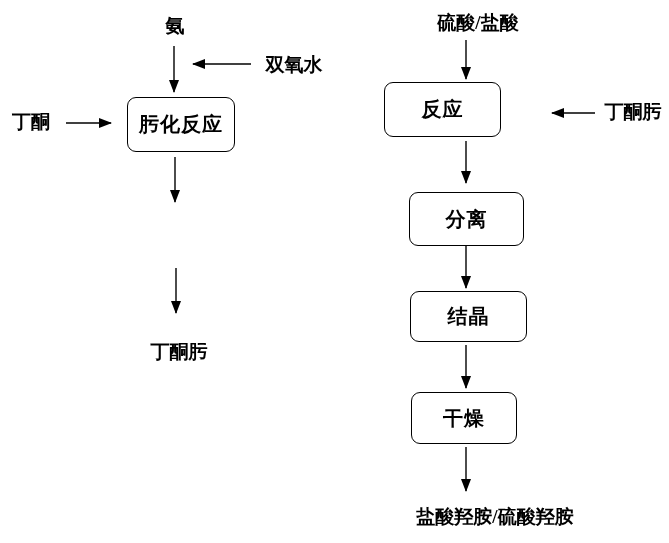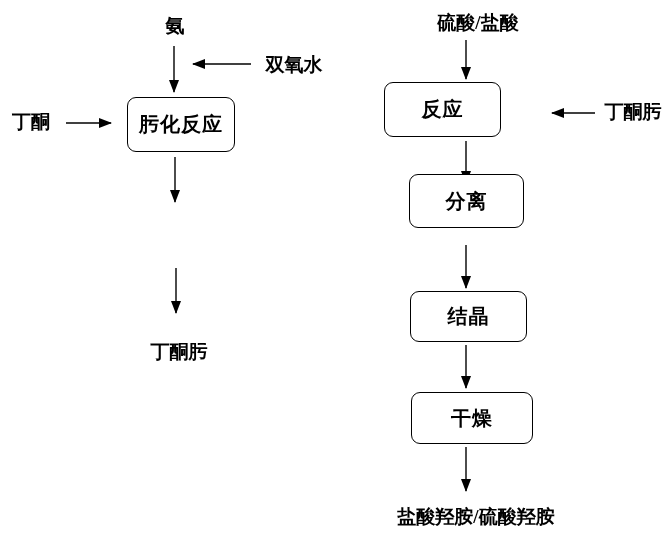--- a/index.html
+++ b/index.html
@@ -79,20 +79,20 @@
 
   <div class="flow-label" style="left:175px; top:16px;">氨</div>
   <div class="flow-label" style="left:294px; top:55px;">双氧水</div>
   <div class="flow-label" style="left:31px; top:112px;">丁酮</div>
   <div class="flow-label" style="left:179px; top:342px;">丁酮肟</div>
 
   <div class="flow-box" style="left:127px; top:97px; width:108px; height:55px;">肟化反应</div>
 
   <div class="flow-label" style="left:466px; top:13px;margin-left:12px;">硫酸/盐酸</div>
   <div class="flow-label" style="left:633px; top:102px;">丁酮肟</div>
-  <div class="flow-label" style="left:476px; top:507px;">盐酸羟胺/硫酸羟胺</div>
+  <div class="flow-label" style="left:495px; top:507px;">盐酸羟胺/硫酸羟胺</div>
 
   <div class="flow-box" style="left:384px; top:82px; width:117px; height:55px;">反应</div>
-  <div class="flow-box" style="left:409px; top:174px; width:115px; height:54px;">分离</div>
+  <div class="flow-box" style="left:409px; top:192px; width:115px; height:54px;">分离</div>
   <div class="flow-box" style="left:410px; top:291px; width:117px; height:51px;">结晶</div>
-  <div class="flow-box" style="left:411px; top:392px; width:122px; height:52px;text-align:right;">干燥</div>
+  <div class="flow-box" style="left:411px; top:392px; width:106px; height:52px;text-align:right;">干燥</div>
 
 </div>
 
 </body></html>

